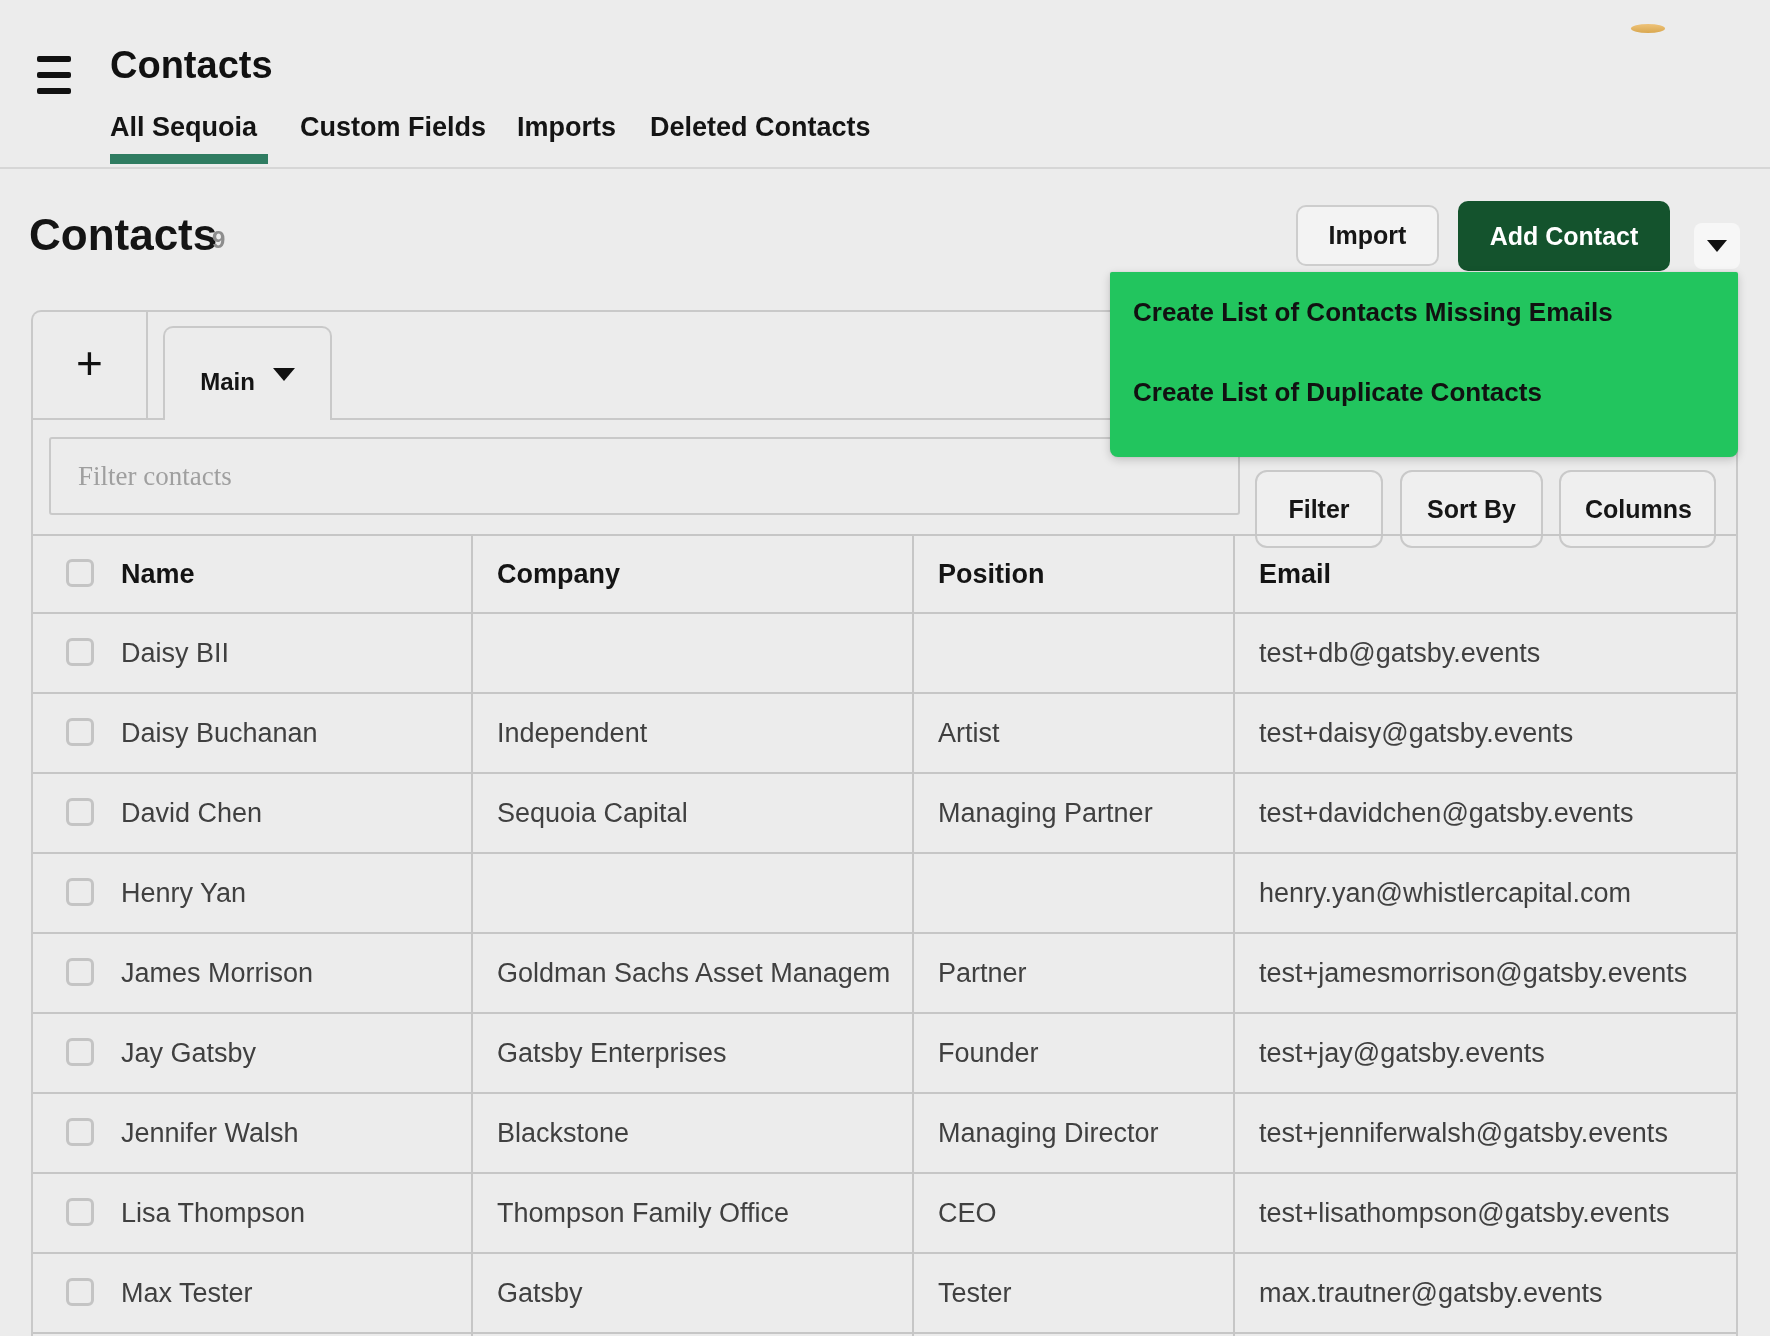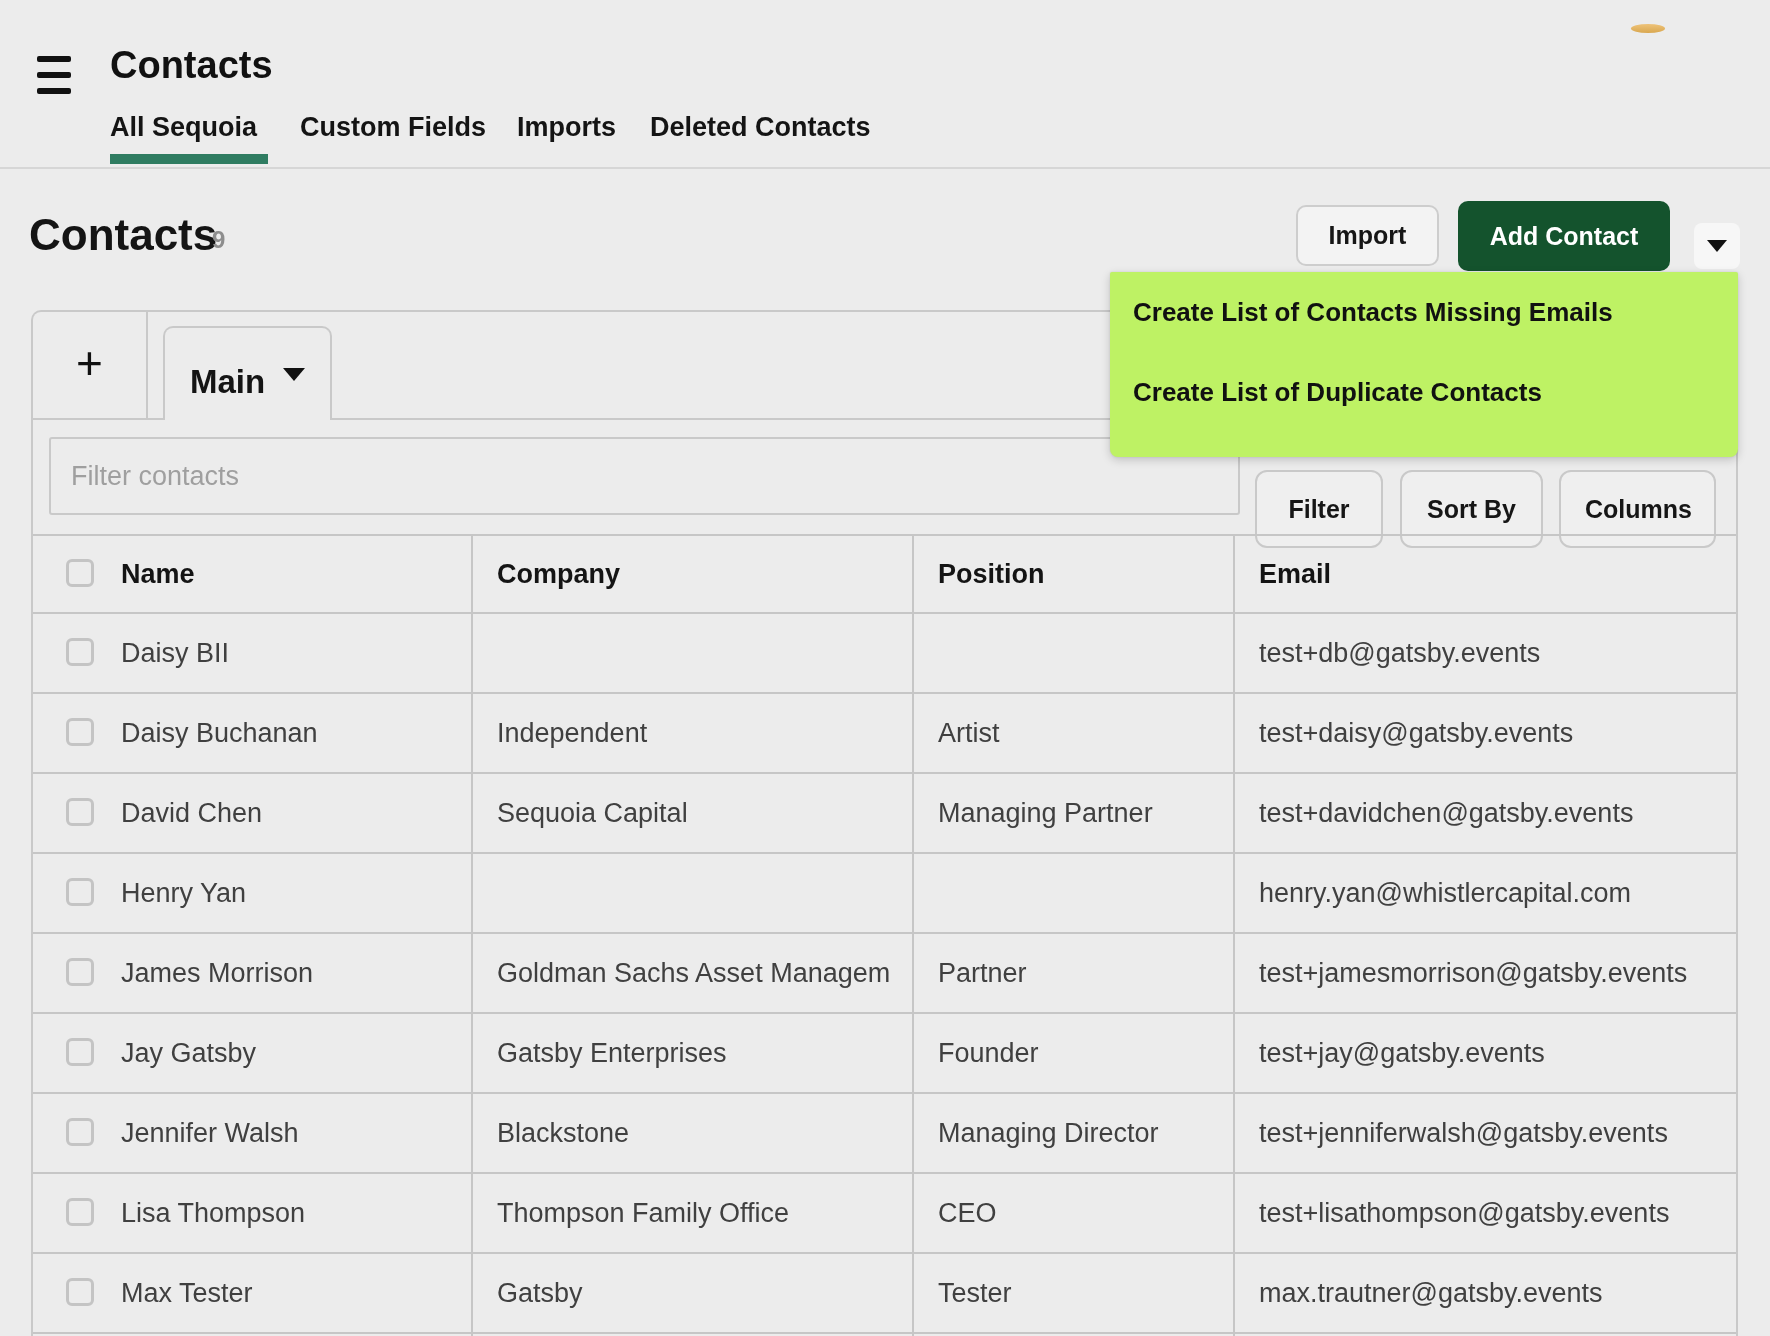--- a/index.html
+++ b/index.html
@@ -35,49 +35,49 @@
   .import-btn{left:1296px;top:205px;width:143px;height:61px;background:#f3f3f3;
        border:2px solid #cdcdcd;border-radius:10px;font-size:25px;color:#161616;}
   .add-btn{left:1458px;top:201px;width:212px;height:70px;background:#14532d;
        border:none;border-radius:10px;font-size:25px;color:#ffffff;}
   .caret-btn{left:1694px;top:223px;width:46px;height:46px;background:#f7f7f7;
        border-radius:8px;}
   .caret-btn .tri{width:0;height:0;border-left:10px solid transparent;
        border-right:10px solid transparent;border-top:12px solid #111;}
 
   
-  .dropdown{left:1110px;top:272px;width:628px;height:185px;background:#bef264;
+  .dropdown{left:1110px;top:272px;width:628px;height:185px;background:#22c55e;
        border-radius:2px 2px 8px 8px;z-index:50;
        box-shadow:0 3px 10px rgba(0,0,0,0.18),0 0 2px rgba(0,0,0,0.10);}
   .dropdown .item{height:80px;display:flex;align-items:center;padding-left:23px;
        font-size:26px;font-weight:bold;color:#111;cursor:pointer;white-space:nowrap;
        overflow:hidden;}
 
   
   .panel{left:31px;top:310px;width:1707px;height:1026px;box-sizing:border-box;
        border:2px solid #c9c9c9;border-bottom:none;border-top-left-radius:10px;}
   .panel-inner{position:absolute;left:0;top:0;width:1703px;height:1024px;}
 
   .plus-cell{left:0;top:0;width:113px;height:106px;border-right:2px solid #c9c9c9;
        display:flex;align-items:center;justify-content:center;cursor:pointer;}
   .plus-glyph{font-size:46px;font-weight:400;color:#111;line-height:1;margin-top:-4px;}
   .tabbar-border{left:0;top:106px;width:1703px;height:2px;background:#c9c9c9;}
 
   .main-tab{left:130px;top:14px;width:169px;height:94px;box-sizing:border-box;
        background:#ececec;border:2px solid #c9c9c9;border-bottom:none;
        border-radius:10px 10px 0 0;z-index:5;display:flex;align-items:center;
        justify-content:center;gap:18px;cursor:pointer;}
-  .main-tab .label{font-size:33px;font-weight:bold;color:#141414;margin-top:16px;}
+  .main-tab .label{font-size:24px;font-weight:bold;color:#141414;margin-top:16px;}
   .main-tab .tri{width:0;height:0;border-left:11px solid transparent;
        border-right:11px solid transparent;border-top:13px solid #111;}
 
   .filter-input{left:16px;top:125px;width:1191px;height:78px;box-sizing:border-box;
        background:transparent;border:2px solid #c9c9c9;border-radius:3px;
-       font-size:27px;color:#1b1b1b;padding:0 0 0 20px;outline:none;
-       font-family:Liberation Sans, sans-serif;}
+       font-size:27px;color:#1b1b1b;padding:0 0 0 27px;outline:none;
+       font-family:Liberation Serif, serif;}
   .filter-input::placeholder{color:#9f9f9f;}
 
   .bar-btn{top:125px;height:78px;background:#efefef;border:2px solid #c9c9c9;
        border-radius:12px;font-size:25px;color:#161616;margin-top:33px;}
   .btn-filter{left:1222px;width:128px;}
   .btn-sort{left:1367px;width:143px;}
   .btn-columns{left:1526px;width:157px;padding-left:8px;}
 
   
   .table{left:0;top:222px;width:1703px;border-top:2px solid #c6c6c6;}

